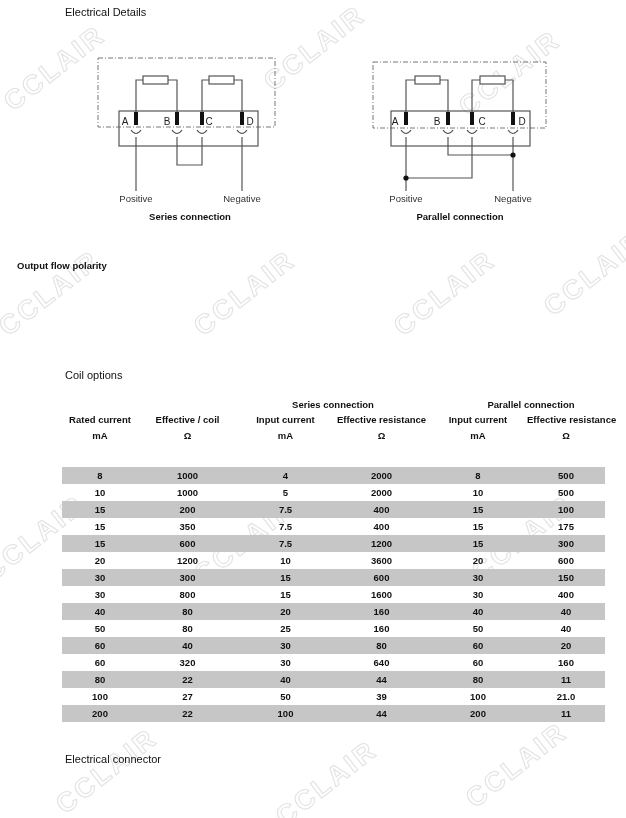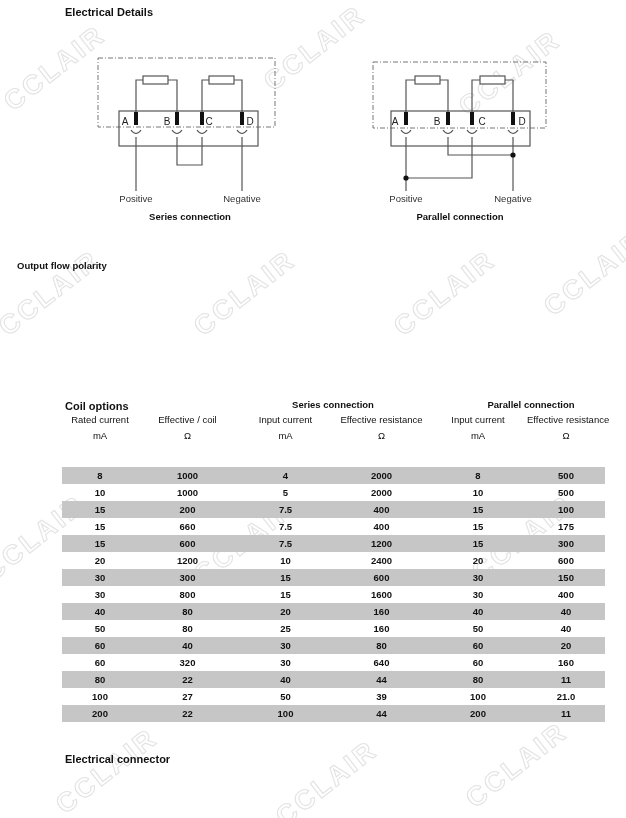--- a/index.html
+++ b/index.html
@@ -12,21 +12,21 @@
 
   
   .wm-layer { position:absolute; left:0; top:0; pointer-events:none; }
   .wm-text {
     fill:none; stroke:#e3e3e3; stroke-width:1.1px;
     font-family:"Liberation Sans", sans-serif; font-size:27px; font-weight:bold;
     letter-spacing:3px; text-anchor:middle;
   }
 
   
-  .h-main { position:absolute; font-size:11px; font-weight:bold; color:#111; white-space:nowrap;padding-left:48px; }
+  .h-main { position:absolute; font-size:11px; font-weight:normal; color:#111; white-space:nowrap;padding-left:48px; }
   .h-sub  { position:absolute; font-size:9.5px; font-weight:bold; color:#111; white-space:nowrap; }
 
   
   .diagram { position:absolute; }
   .dashed { fill:none; stroke:#777; stroke-width:1; stroke-dasharray:5 2 1 2; }
   .box    { fill:none; stroke:#555; stroke-width:1.2; }
   .wire   { fill:none; stroke:#555; stroke-width:1.2; }
   .res    { fill:#fff; stroke:#555; stroke-width:1.2; }
   .pin    { fill:#111; }
   .arc    { fill:none; stroke:#555; stroke-width:1.2; }
@@ -36,21 +36,21 @@
   .caption    { font-family:"Liberation Sans",sans-serif; font-size:9.5px; font-weight:bold; fill:#111; text-anchor:middle; }
 
   
   .coil-table { position:absolute; left:62px; top:399px; width:543px; color:#111; }
   .cols6 { display:grid; grid-template-columns:76px 99px 97px 95px 98px 78px; }
   .ghead-row { height:13px; }
   .gh { text-align:center; font-size:9.5px; font-weight:bold; white-space:nowrap; }
   .gh-shift { transform:translateX(14px); }
   .hrow { height:17px; }
   .urow { height:16px; }
-  .hcell { text-align:center; font-size:9.5px; font-weight:normal; white-space:nowrap; }
+  .hcell { text-align:center; font-size:9.5px; font-weight:bold; white-space:nowrap; }
   .hrow .hcell { line-height:15px; }
   .urow .hcell { line-height:14px; }
   #table-body { margin-top:22px; }
   .trow { height:17px; }
   .tcell { text-align:center; font-size:9.5px; font-weight:bold; line-height:17px; }
 </style>
 </head>
 <body>
 
 <div class="page">
@@ -129,21 +129,21 @@
     <path class="wire" d="M143,82 V136"></path>
     <circle class="dot" cx="143" cy="100" r="2.6"></circle>
     <circle class="dot" cx="36" cy="123" r="2.6"></circle>
     <text class="wire-label" x="36" y="147">Positive</text>
     <text class="wire-label" x="143" y="147">Negative</text>
     <text class="caption" x="90" y="165">Parallel connection</text>
   </svg>
 
   <div class="h-sub" style="left:17px; top:260px;">Output flow polarity</div>
 
-  <div class="h-main" style="left:17px; top:400px;">Coil options</div>
+  <div class="h-main" style="left:17px; top:369px;">Coil options</div>
 
   <div class="coil-table">
     <div class="cols6 ghead-row">
       <div class="gh" style="grid-column:3 / span 2;">Series connection</div>
       <div class="gh gh-shift" style="grid-column:5 / span 2;">Parallel connection</div>
     </div>
     <div class="cols6 hrow" id="col-headers">
         <div class="hcell">Rated current</div>
         <div class="hcell">Effective / coil</div>
         <div class="hcell">Input current</div>
@@ -179,39 +179,39 @@
         <div class="trow cols6" style="background: rgb(198, 198, 198);">
           <div class="tcell">15</div>
           <div class="tcell">200</div>
           <div class="tcell">7.5</div>
           <div class="tcell">400</div>
           <div class="tcell">15</div>
           <div class="tcell">100</div>
         </div>
         <div class="trow cols6">
           <div class="tcell">15</div>
-          <div class="tcell">660</div>
+          <div class="tcell">350</div>
           <div class="tcell">7.5</div>
           <div class="tcell">400</div>
           <div class="tcell">15</div>
           <div class="tcell">175</div>
         </div>
         <div class="trow cols6" style="background: rgb(198, 198, 198);">
           <div class="tcell">15</div>
           <div class="tcell">600</div>
           <div class="tcell">7.5</div>
           <div class="tcell">1200</div>
           <div class="tcell">15</div>
           <div class="tcell">300</div>
         </div>
         <div class="trow cols6">
           <div class="tcell">20</div>
           <div class="tcell">1200</div>
           <div class="tcell">10</div>
-          <div class="tcell">2400</div>
+          <div class="tcell">3600</div>
           <div class="tcell">20</div>
           <div class="tcell">600</div>
         </div>
         <div class="trow cols6" style="background: rgb(198, 198, 198);">
           <div class="tcell">30</div>
           <div class="tcell">300</div>
           <div class="tcell">15</div>
           <div class="tcell">600</div>
           <div class="tcell">30</div>
           <div class="tcell">150</div>

